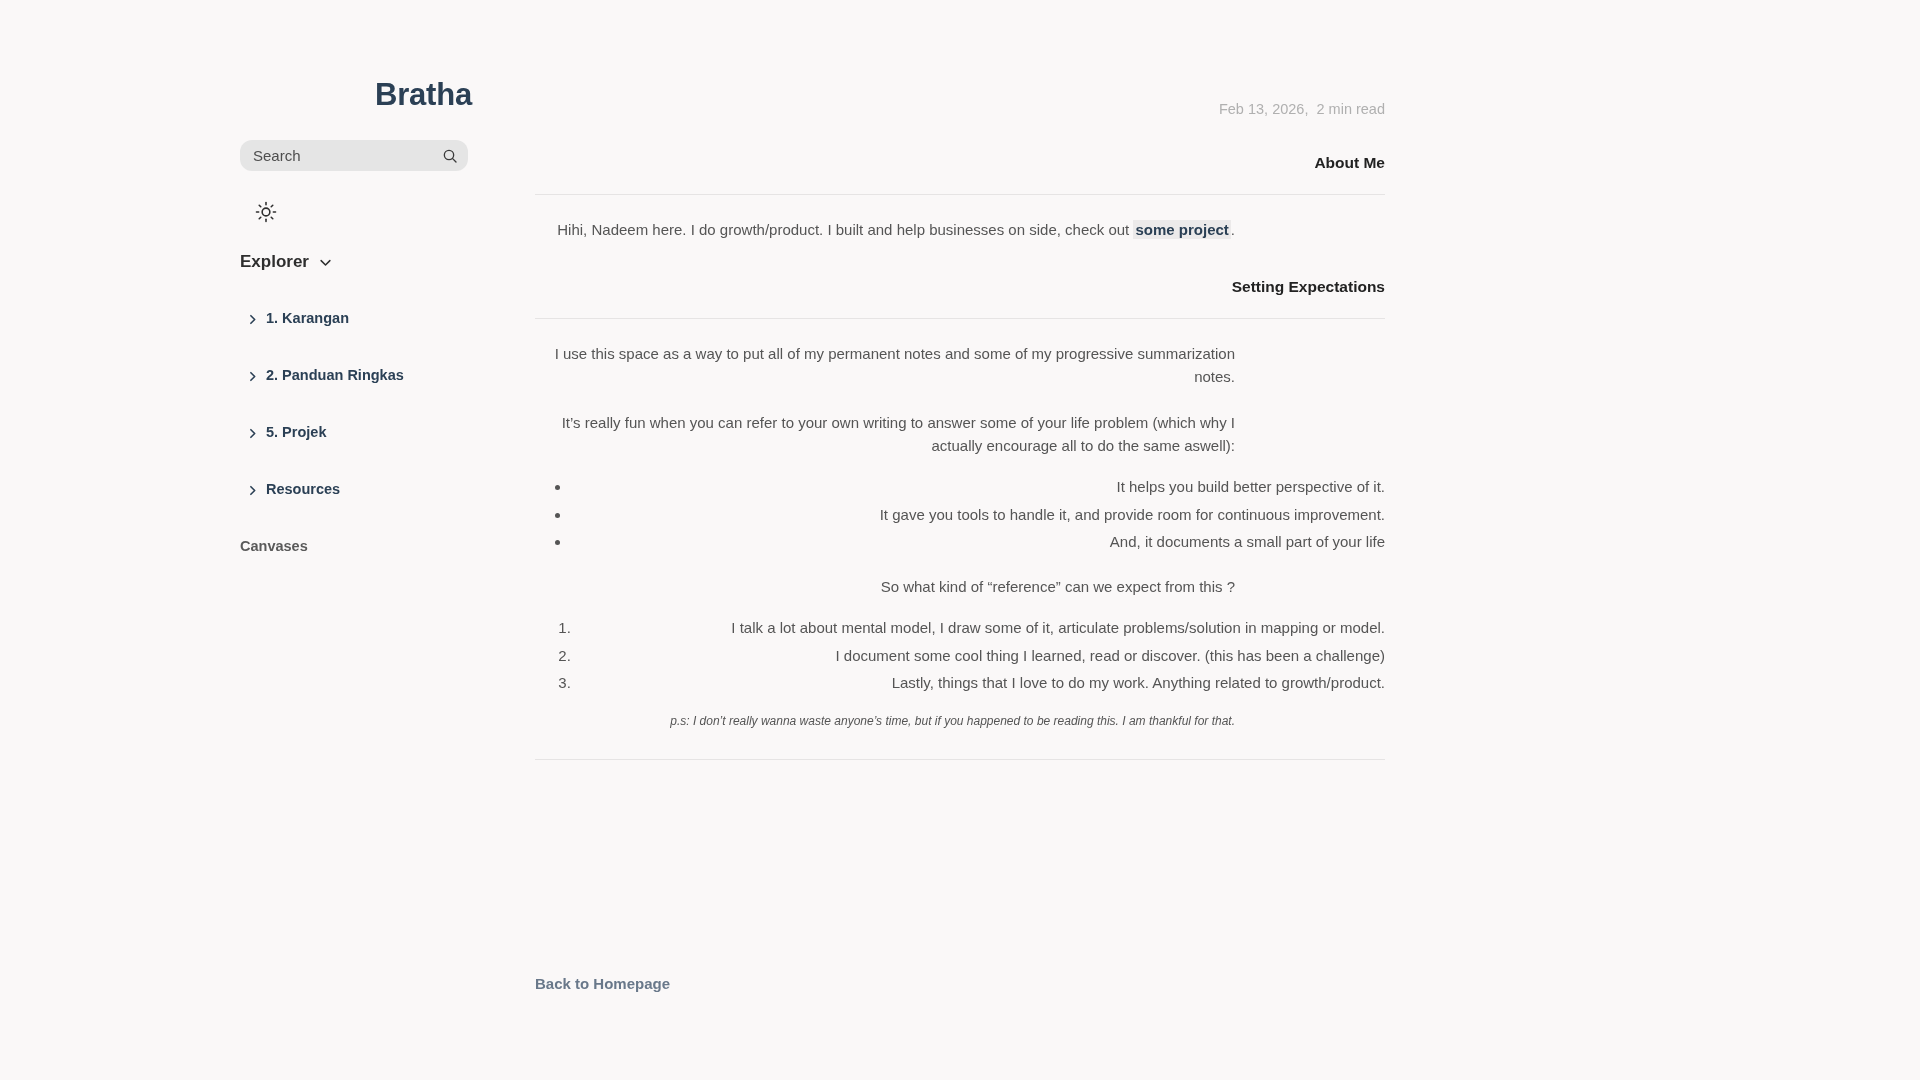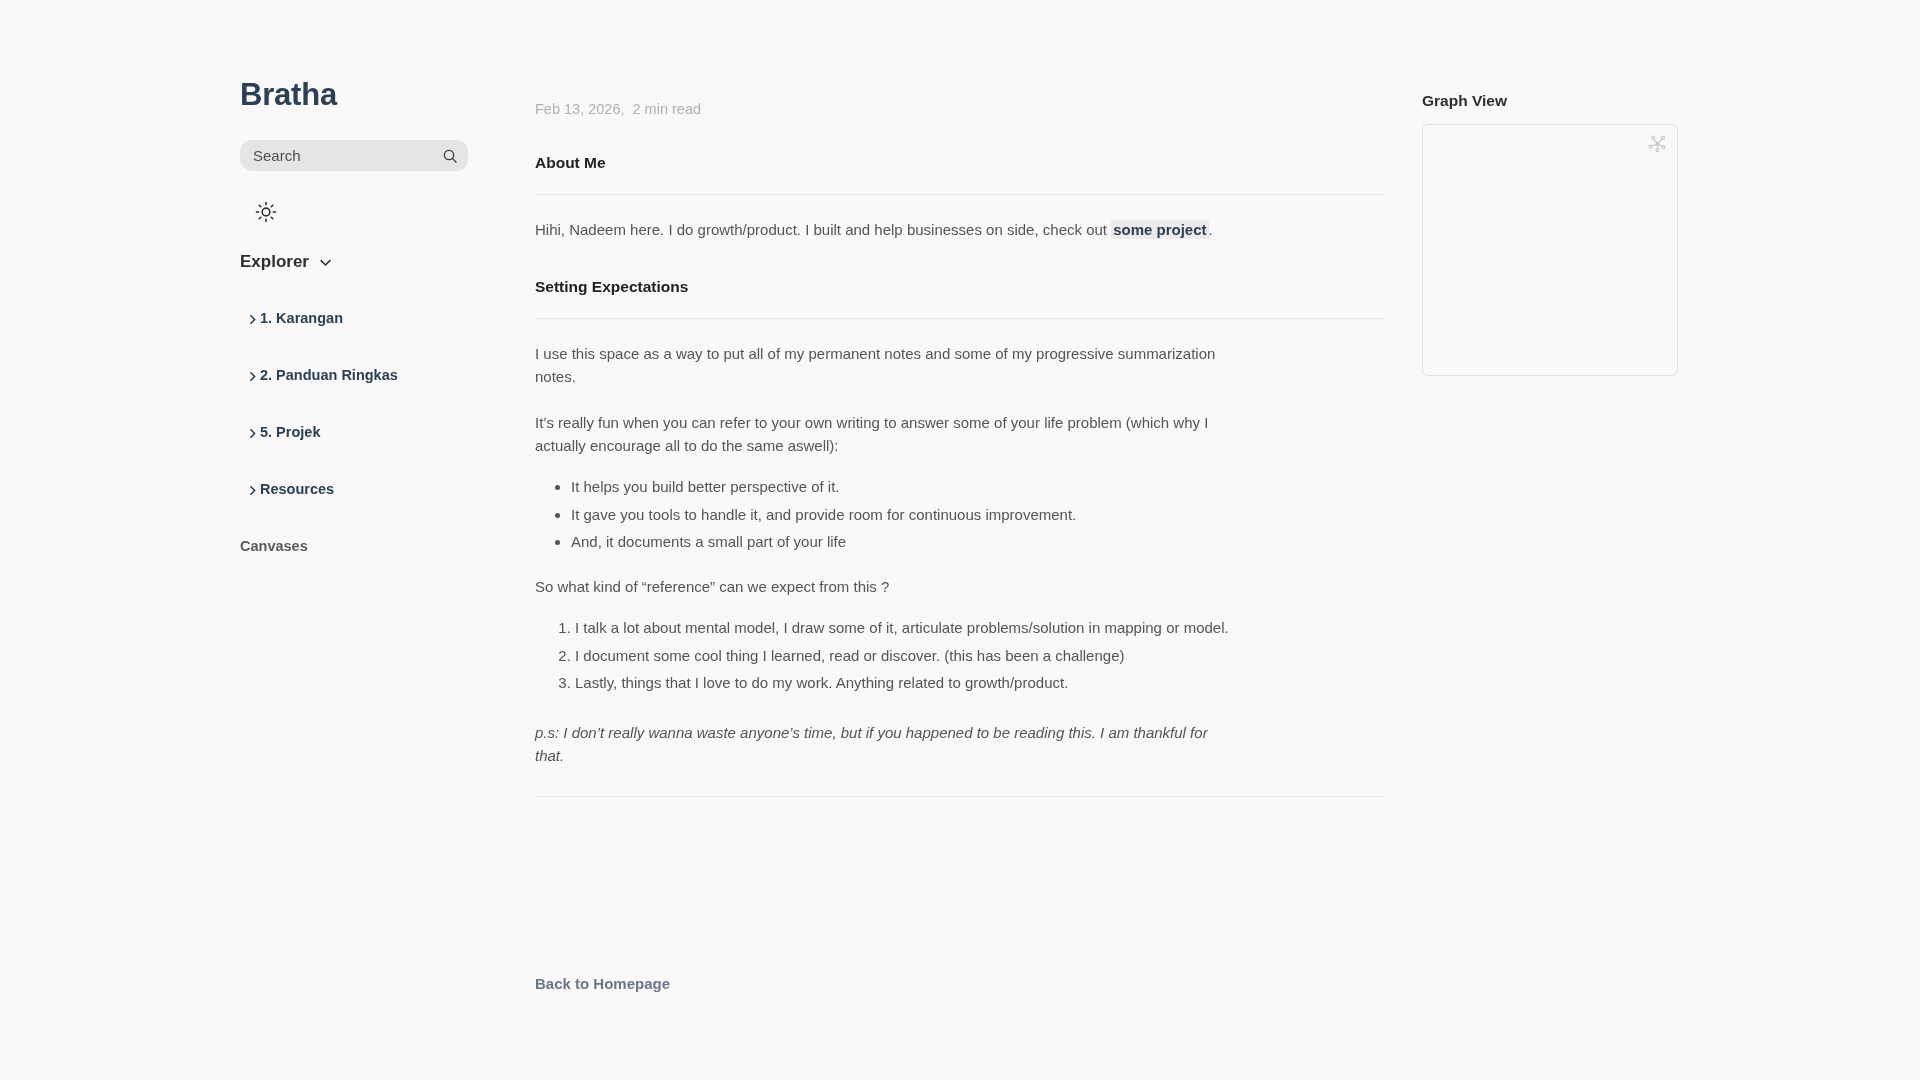--- a/index.html
+++ b/index.html
@@ -8,20 +8,21 @@
     width: 1920px; height: 1080px;
     background: #faf8f8;
     font-family: "Liberation Sans", sans-serif;
     -webkit-font-smoothing: antialiased;
   }
   .page {
     position: relative;
     width: 1696px; height: 1080px;
     background: #faf8f8;
     overflow: hidden;
+    text-align: right;
   }
 
   
   .sidebar {
     position: absolute;
     left: 240px; top: 78px;
     width: 232px;
   }
   .site-title {
     font-size: 31px;
@@ -74,21 +75,21 @@
   .chevron-down { width: 15px; height: 15px; }
   .explorer-list {
     margin-top: 12px;
     list-style: none;
     padding: 0;
     margin-left: 0;
   }
   .explorer-item {
     display: flex;
     align-items: center;
-    gap: 1px;
+    gap: 7px;
     padding: 3px 0 3px 6px;
     cursor: pointer;
     margin-top: 35px;
   }
   .explorer-item .chev-right { width: 13px; height: 13px; flex: 0 0 auto; }
   .folder-label {
     font-size: 14.5px;
     font-weight: bold;
     color: #2b4055;
   }
@@ -134,23 +135,23 @@
   p.para {
     font-size: 15px;
     color: #555555;
     line-height: 1.54;
     margin: 23px 0 0 0;
     max-width: 700px;
   }
   p.para.wide { max-width: 715px; }
   p.ps {
     font-style: italic;
-    font-size: 15px;
+    font-size: 12px;
     color: #555555;
-    margin-top: 28px;
+    margin-top: 19px;
   }
   a.inline-link {
     color: #2b4055;
     font-weight: bold;
     text-decoration: none;
     background: #eceaea;
     border-radius: 0;
     padding: 1px 2px;
   }
   ul.bullets, ol.numbers {
@@ -322,34 +323,14 @@
     </ol>
 
 
     <p class="para ps">p.s: I don’t really wanna waste anyone’s time, but if you happened to be reading this. I am thankful for that.</p>
 
     <div class="bottom-rule"></div>
   </div>
 
   <a class="back-home">Back to Homepage</a>
 
-  <div class="graph-panel">
-    <div class="graph-title">Graph View</div>
-    <div class="graph-canvas">
-      <span class="graph-icon">
-        <svg viewBox="0 0 24 24" width="21" height="21" fill="none" stroke="#9a9a9a" stroke-width="1.2">
-          <line x1="7" y1="5" x2="12" y2="11"></line>
-          <line x1="17.5" y1="5" x2="12" y2="11"></line>
-          <line x1="12" y1="11" x2="12" y2="17"></line>
-          <line x1="12" y1="11" x2="5" y2="14"></line>
-          <line x1="12" y1="11" x2="18" y2="14.5"></line>
-          <circle cx="7" cy="4" r="1.7"></circle>
-          <circle cx="18.2" cy="4.2" r="1.7"></circle>
-          <circle cx="12" cy="11.5" r="1.7"></circle>
-          <circle cx="4" cy="14.6" r="1.7"></circle>
-          <circle cx="18.8" cy="15" r="1.7"></circle>
-          <circle cx="12" cy="18.5" r="1.7"></circle>
-        </svg>
-      </span>
-    </div>
-  </div>
 
 </div>
 
 </body></html>

